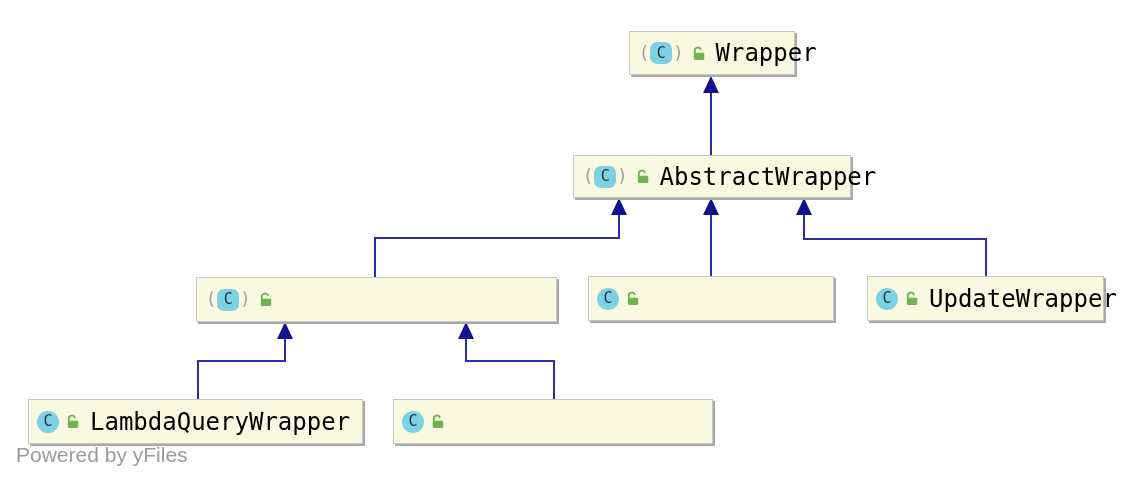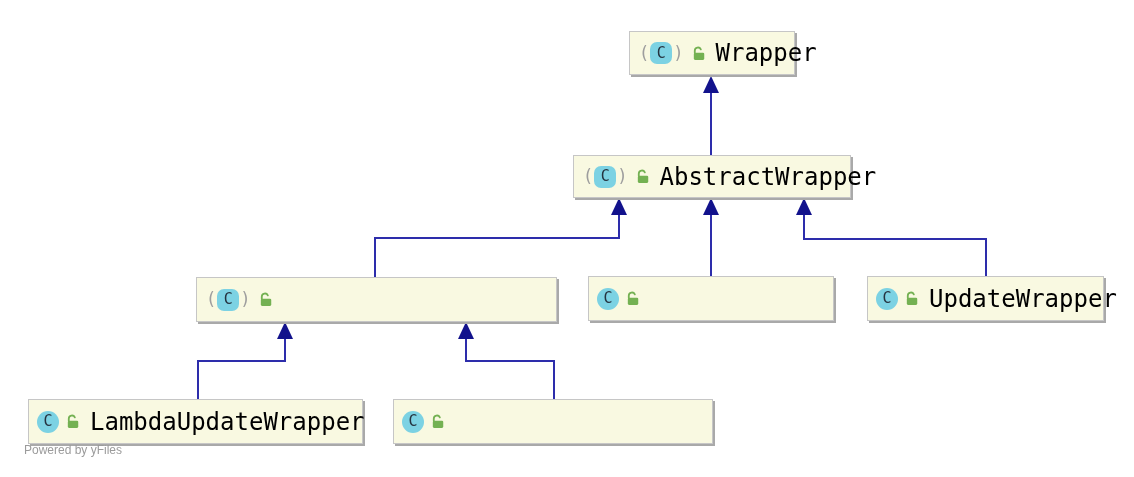--- a/index.html
+++ b/index.html
@@ -43,23 +43,23 @@
   }
   
   .n0{left:629px; top:31px;  width:166px; height:44px;}
   .n1{left:573px; top:155px; width:278px; height:43px;}
   .n2{left:196px; top:277px; width:361px; height:45px;}
   .n3{left:588px; top:276px; width:246px; height:45px;}
   .n4{left:867px; top:276px; width:237px; height:45px;}
   .n5{left:28px;  top:399px; width:335px; height:45px;}
   .n6{left:393px; top:399px; width:320px; height:45px;}
   .watermark{
-    position:absolute; left:24px; top:443px;
+    position:absolute; left:16px; top:443px;
     font-family:"Liberation Sans","DejaVu Sans",sans-serif;
-    font-size:12px; color:var(--watermark-gray);
+    font-size:21px; color:var(--watermark-gray);
   }
 </style>
 </head>
 <body>
 
 <div class="canvas">
 
   <svg class="edges" viewBox="0 0 1134 477">
     <g>
       <path class="edge-line" d="M711 155 L711 93"></path>
@@ -147,21 +147,21 @@
   </div>
 
   <div class="node n5">
     <span class="class-icon">
         <span class="icon-circle">C</span>
       </span>
     <svg class="lock-icon" viewBox="0 0 16 16" width="17" height="17">
         <path d="M4.5 7.2 V5.4 a3 3 0 0 1 5.7 -1.3" fill="none" stroke="var(--lock-green)" stroke-width="1.7" stroke-linecap="round"></path>
         <rect x="3.6" y="7.2" width="9.8" height="6.8" rx="1.2" fill="var(--lock-green)"></rect>
       </svg>
-    <span class="node-label">LambdaUpdateWrapper</span>
+    <span class="node-label">LambdaQueryWrapper</span>
   </div>
 
   <div class="node n6">
     <span class="class-icon">
         <span class="icon-circle">C</span>
       </span>
     <svg class="lock-icon" viewBox="0 0 16 16" width="17" height="17">
         <path d="M4.5 7.2 V5.4 a3 3 0 0 1 5.7 -1.3" fill="none" stroke="var(--lock-green)" stroke-width="1.7" stroke-linecap="round"></path>
         <rect x="3.6" y="7.2" width="9.8" height="6.8" rx="1.2" fill="var(--lock-green)"></rect>
       </svg>

